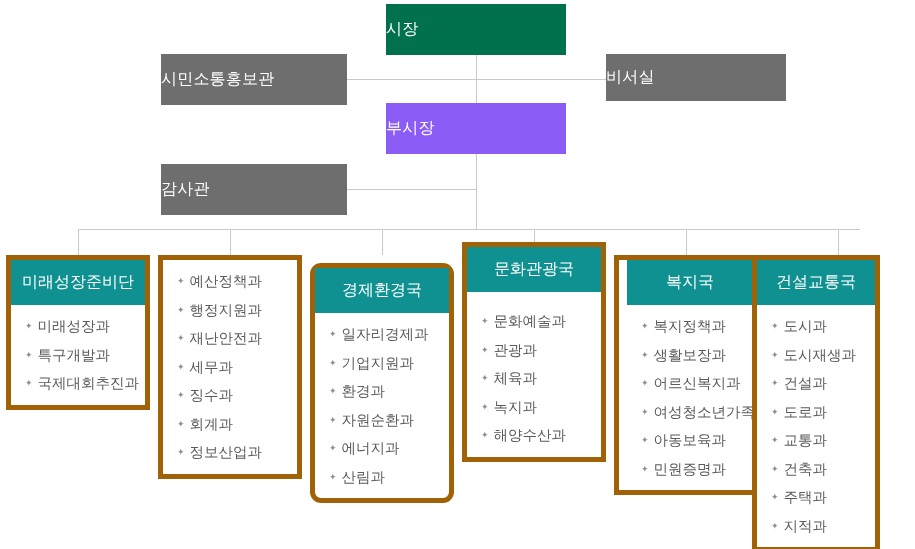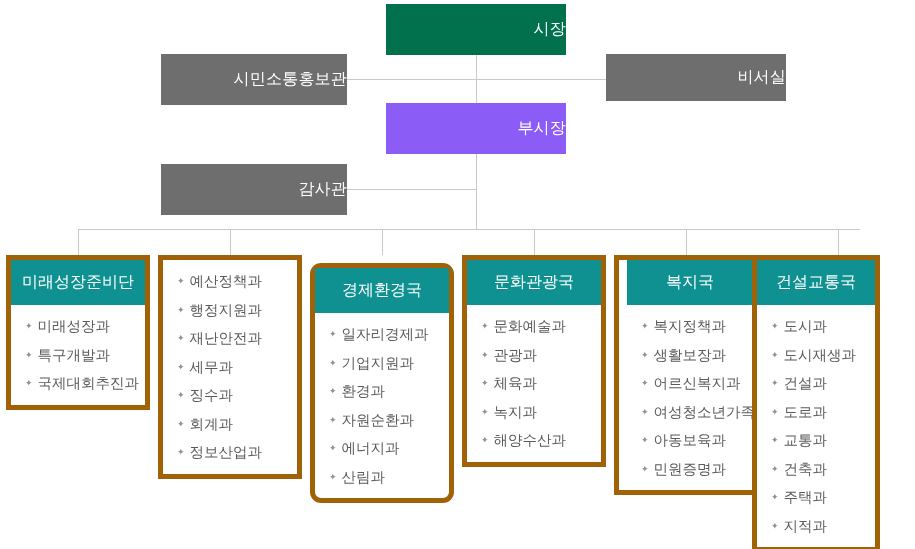--- a/index.html
+++ b/index.html
@@ -20,21 +20,21 @@
     background: #ffffff;
     overflow: hidden;
   }
 
   
   .node {
     position: absolute;
     box-sizing: border-box;
     display: flex;
     align-items: center;
-    justify-content: flex-end;
+    justify-content: flex-start;
     color: #ffffff;
     font-size: 16px;
     letter-spacing: 0.2px;
     z-index: 3;
     white-space: nowrap;
   }
   .node-mayor      { background: #00704d; }
   .node-vice       { background: #8b5cf6; }
   .node-staff      { background: #6e6e6e; }
 
@@ -211,21 +211,21 @@
         <span class="bullet">✦</span>
         <span class="dept-item-label">에너지과</span>
       </div>
       <div class="dept-item">
         <span class="bullet">✦</span>
         <span class="dept-item-label">산림과</span>
       </div>
     </div>
   </div>
 
-  <div class="dept" style="left:462px; top:255px; width:144px;">
+  <div class="dept" style="left:462px; top:242px; width:144px;gap:8px;">
     <div class="dept-head">
       <span>문화관광국</span>
     </div>
     <div class="dept-body">
       <div class="dept-item">
         <span class="bullet">✦</span>
         <span class="dept-item-label">문화예술과</span>
       </div>
       <div class="dept-item">
         <span class="bullet">✦</span>

